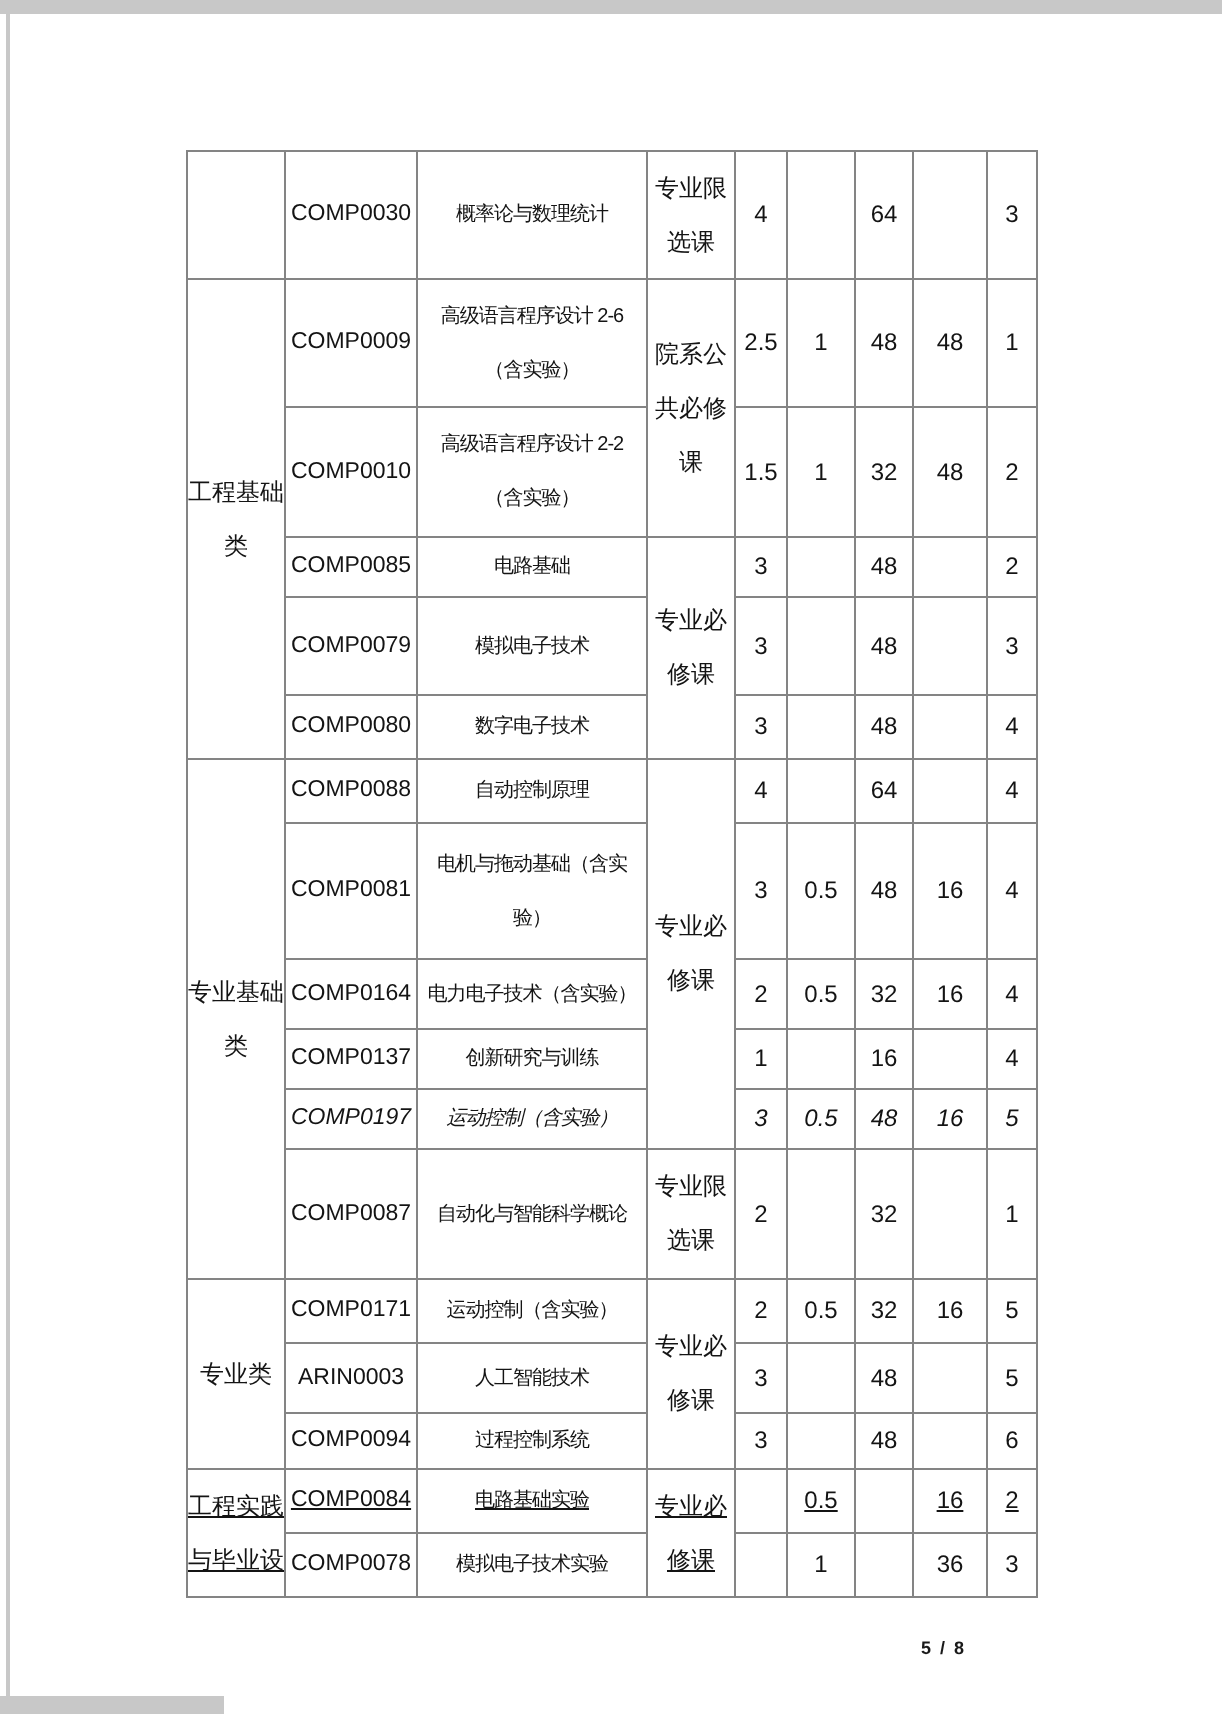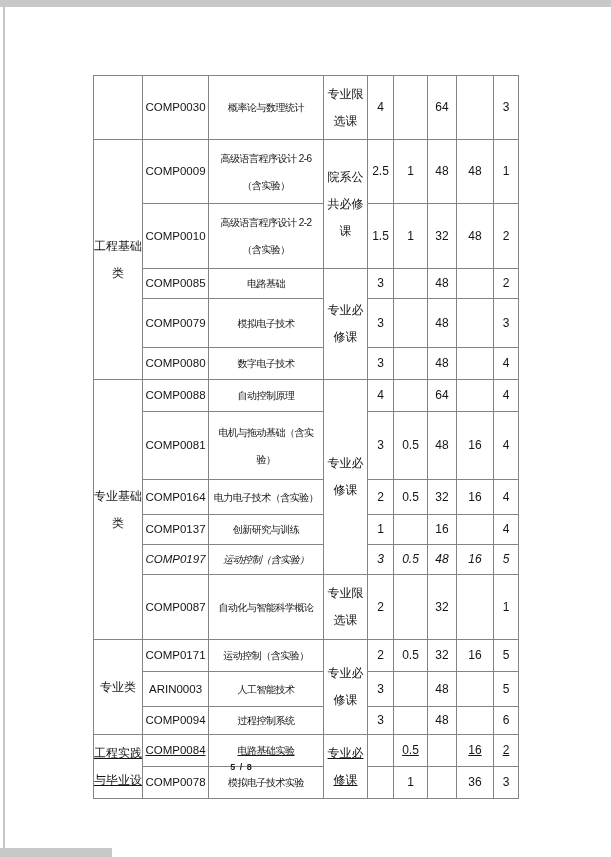--- a/index.html
+++ b/index.html
@@ -26,22 +26,22 @@
     border:1px solid var(--border);
     text-align:center;vertical-align:middle;
     font-size:12px;line-height:27px;
     padding:0;white-space:pre-line;
     overflow:hidden;
   }
   td.name{font-size:10px;letter-spacing:-0.5px;}
   td.code{font-size:11.5px;letter-spacing:0;}
   td.num{font-size:12px;}
   .footer{
-    position:absolute;left:0;top:762px;width:483px;
-    text-align:center;font-size:9px;font-weight:bold;color:#1a1a1a;
+    position:absolute;left:0;top:819px;width:483px;
+    text-align:right;font-size:9px;font-weight:bold;color:#1a1a1a;
     letter-spacing:1px;
   }
 </style>
 </head>
 <body style="background: rgb(255, 255, 255);">
 
 <div class="edge edge-top"></div>
 <div class="edge edge-left"></div>
 <div class="edge edge-bottom-left"></div>
 

